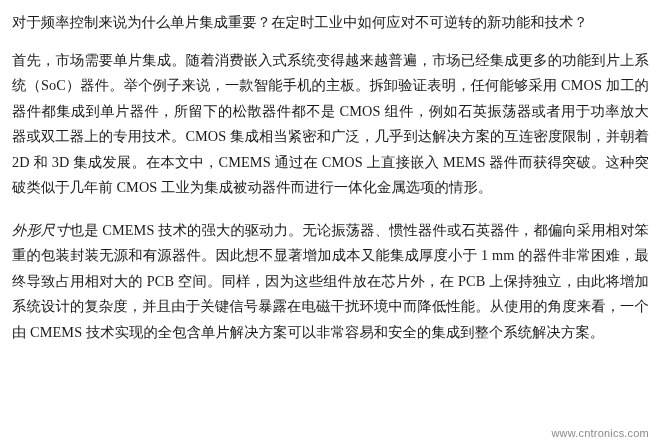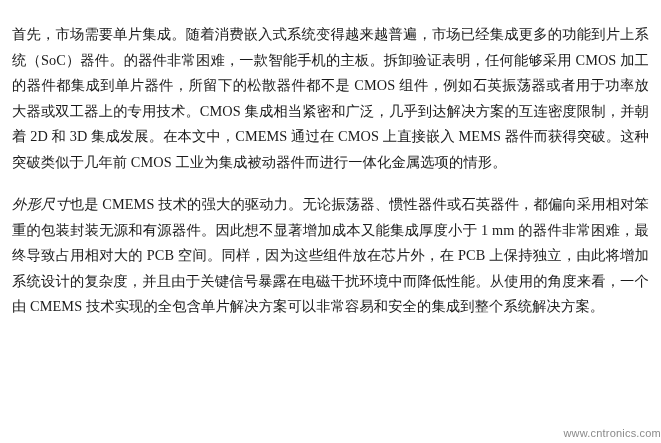--- a/index.html
+++ b/index.html
@@ -33,33 +33,34 @@
     margin-top: 12px;
   }
   .para.gap-top2 {
     margin-top: 17px;
   }
   .em-italic {
     font-style: italic;
   }
   .watermark {
     position: absolute;
-    right: 0;
+    right: 12px;
     bottom: 4px;
     font-family: "Liberation Sans", sans-serif;
     font-size: 11px;
     color: #8a8a8a;
     letter-spacing: 0.2px;
   }
 </style>
 </head>
 <body>
 
 <div class="page">
 
+  <p class="para">对于频率控制来说为什么单片集成重要？在定时工业中如何应对不可逆转的新功能和技术？</p>
 
-  <p class="para gap-top">首先，市场需要单片集成。随着消费嵌入式系统变得越来越普遍，市场已经集成更多的功能到片上系统（SoC）器件。的器件非常困难，一款智能手机的主板。拆卸验证表明，任何能够采用 CMOS 加工的器件都集成到单片器件，所留下的松散器件都不是 CMOS 组件，例如石英振荡器或者用于功率放大器或双工器上的专用技术。CMOS 集成相当紧密和广泛，几乎到达解决方案的互连密度限制，并朝着 2D 和 3D 集成发展。在本文中，CMEMS 通过在 CMOS 上直接嵌入 MEMS 器件而获得突破。这种突破类似于几年前 CMOS 工业为集成被动器件而进行一体化金属选项的情形。</p>
+  <p class="para gap-top">首先，市场需要单片集成。随着消费嵌入式系统变得越来越普遍，市场已经集成更多的功能到片上系统（SoC）器件。举个例子来说，一款智能手机的主板。拆卸验证表明，任何能够采用 CMOS 加工的器件都集成到单片器件，所留下的松散器件都不是 CMOS 组件，例如石英振荡器或者用于功率放大器或双工器上的专用技术。CMOS 集成相当紧密和广泛，几乎到达解决方案的互连密度限制，并朝着 2D 和 3D 集成发展。在本文中，CMEMS 通过在 CMOS 上直接嵌入 MEMS 器件而获得突破。这种突破类似于几年前 CMOS 工业为集成被动器件而进行一体化金属选项的情形。</p>
 
   <p class="para gap-top2"><span class="em-italic">外形尺寸</span><span>也是 CMEMS 技术的强大的驱动力。无论振荡器、惯性器件或石英器件，都偏向采用相对笨重的包装封装无源和有源器件。因此想不显著增加成本又能集成厚度小于 1 mm 的器件非常困难，最终导致占用相对大的 PCB 空间。同样，因为这些组件放在芯片外，在 PCB 上保持独立，由此将增加系统设计的复杂度，并且由于关键信号暴露在电磁干扰环境中而降低性能。从使用的角度来看，一个由 CMEMS 技术实现的全包含单片解决方案可以非常容易和安全的集成到整个系统解决方案。</span></p>
 
   <div class="watermark">www.cntronics.com</div>
 
 </div>
 
 </body></html>

